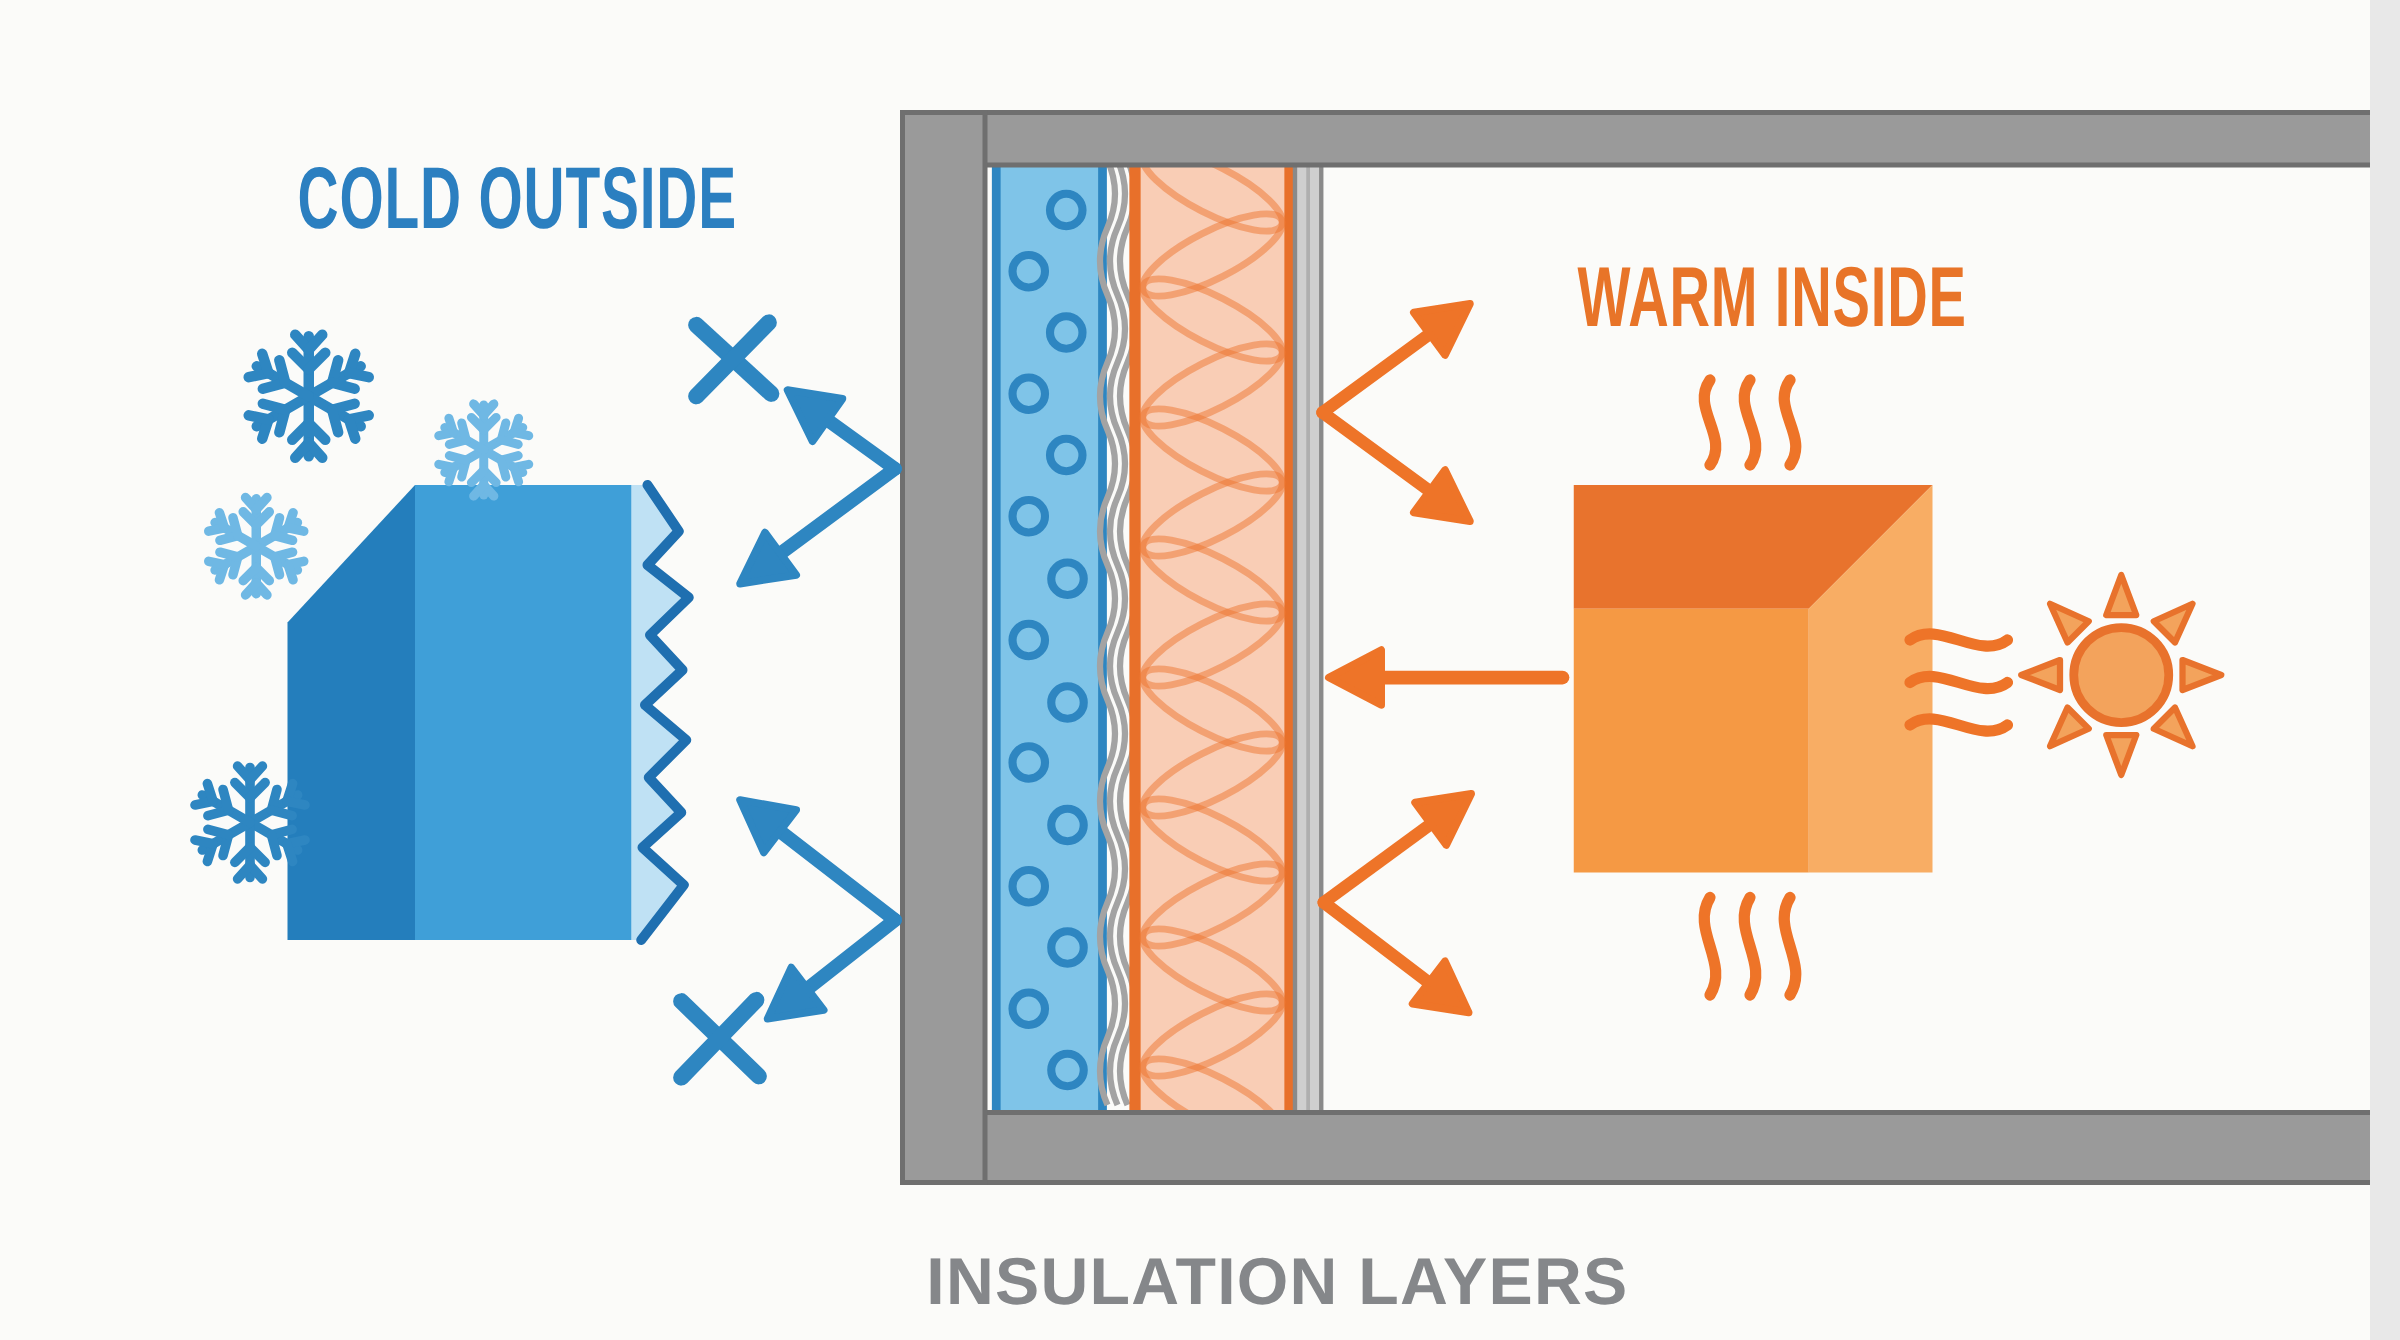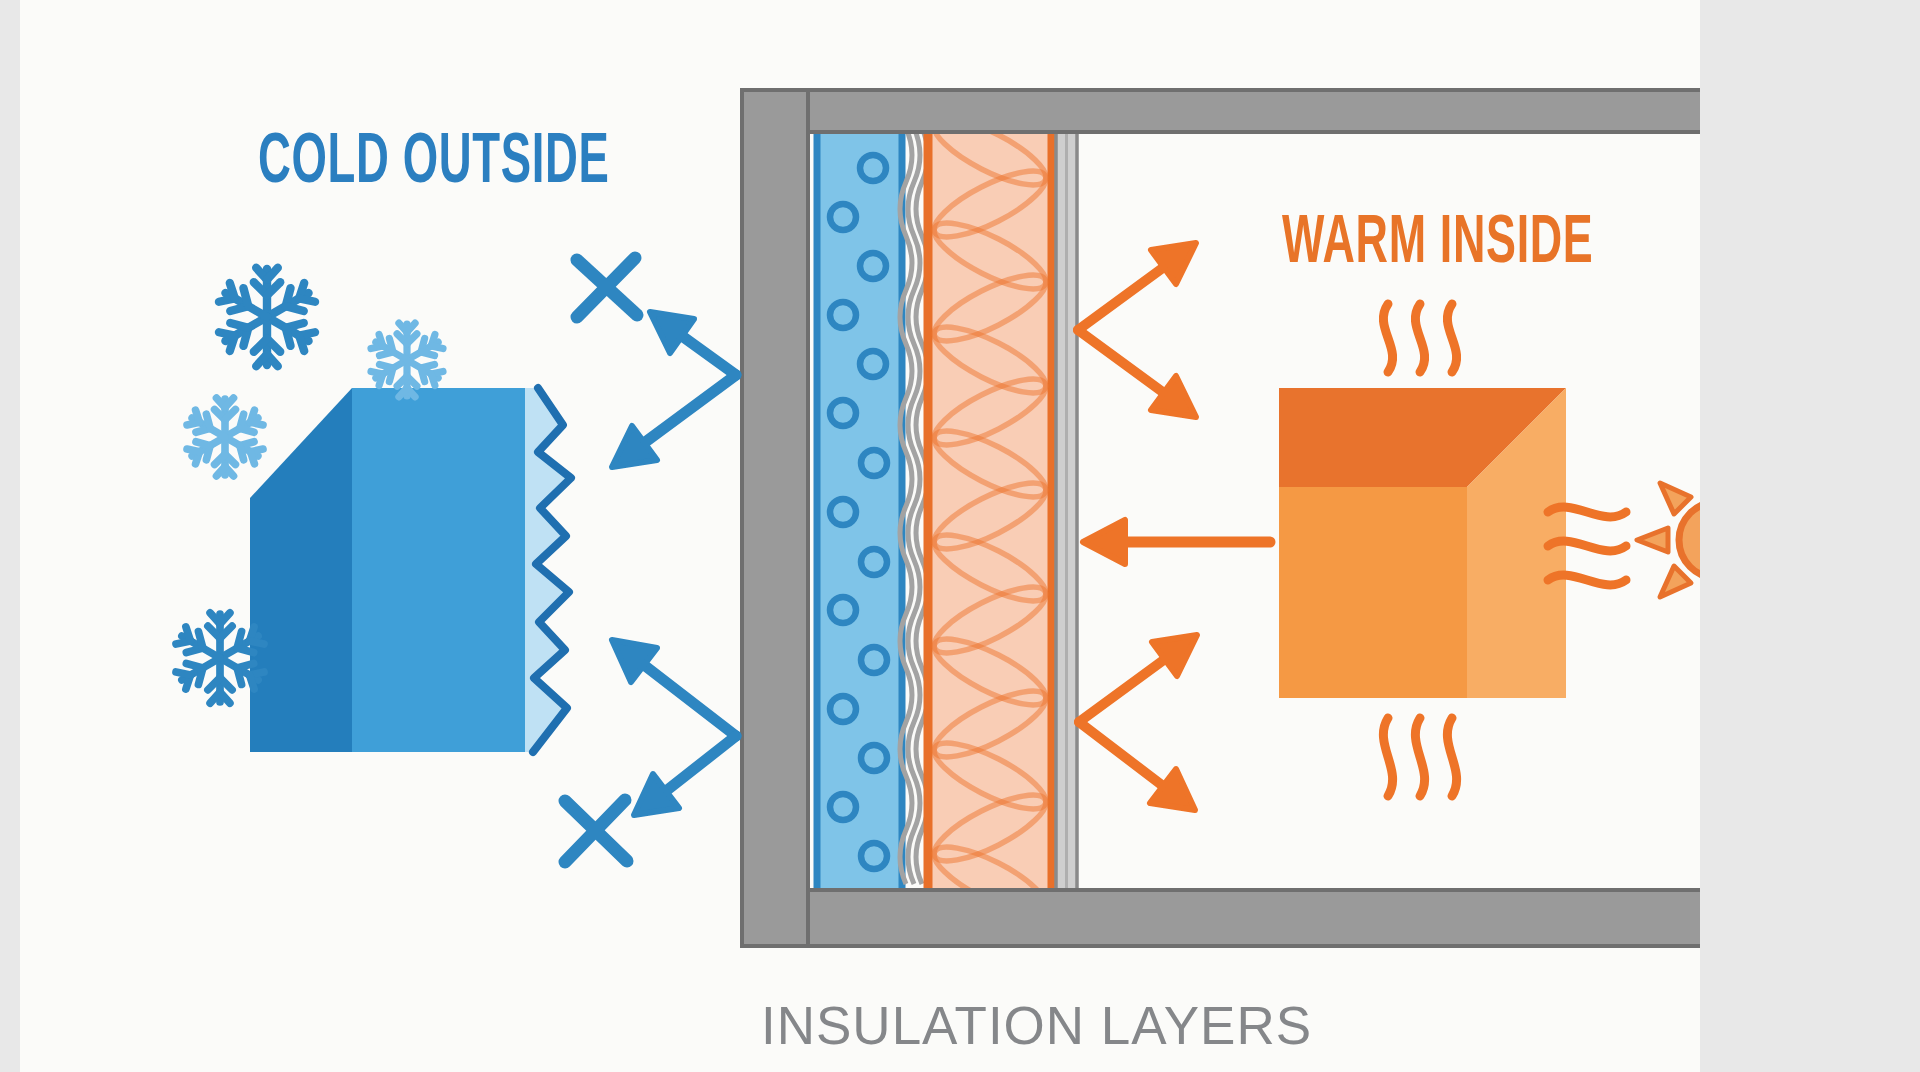--- a/index.html
+++ b/index.html
@@ -1,31 +1,31 @@
 <!DOCTYPE html>
 <html><head>
 <meta charset="utf-8">
 <style>
   html,body{margin:0;padding:0;background:#e8e8e8;}
   .canvas{
-    position:relative;width:1680px;height:1072px;overflow:hidden;
-    background:#FBFBF9;font-family:"Liberation Sans",sans-serif;margin-left:20px;
+    position:relative;width:1896px;height:1072px;overflow:hidden;
+    background:#FBFBF9;font-family:"Liberation Sans",sans-serif;
   }
   svg.diagram{position:absolute;left:0;top:0;}
   .label{position:absolute;white-space:nowrap;line-height:1;transform-origin:left top;}
   .label-cold{
     left:238px;top:123px;font-size:70px;font-weight:bold;color:#2B7FC0;
     transform:scaleX(0.65);letter-spacing:1px;
   }
   .label-warm{
     left:1262px;top:204px;font-size:68px;font-weight:bold;color:#E87428;
     transform:scaleX(0.66);letter-spacing:1px;
   }
   .label-caption{
-    left:741px;top:999px;font-size:53px;font-weight:400;color:#85878A;
+    left:741px;top:999px;font-size:53px;font-weight:700;color:#85878A;
     letter-spacing:1px;
   }
 </style>
 </head>
 <body>
 
 <div class="canvas">
 
 <svg class="diagram" width="1920" height="1072" viewBox="0 0 1920 1072">
 

